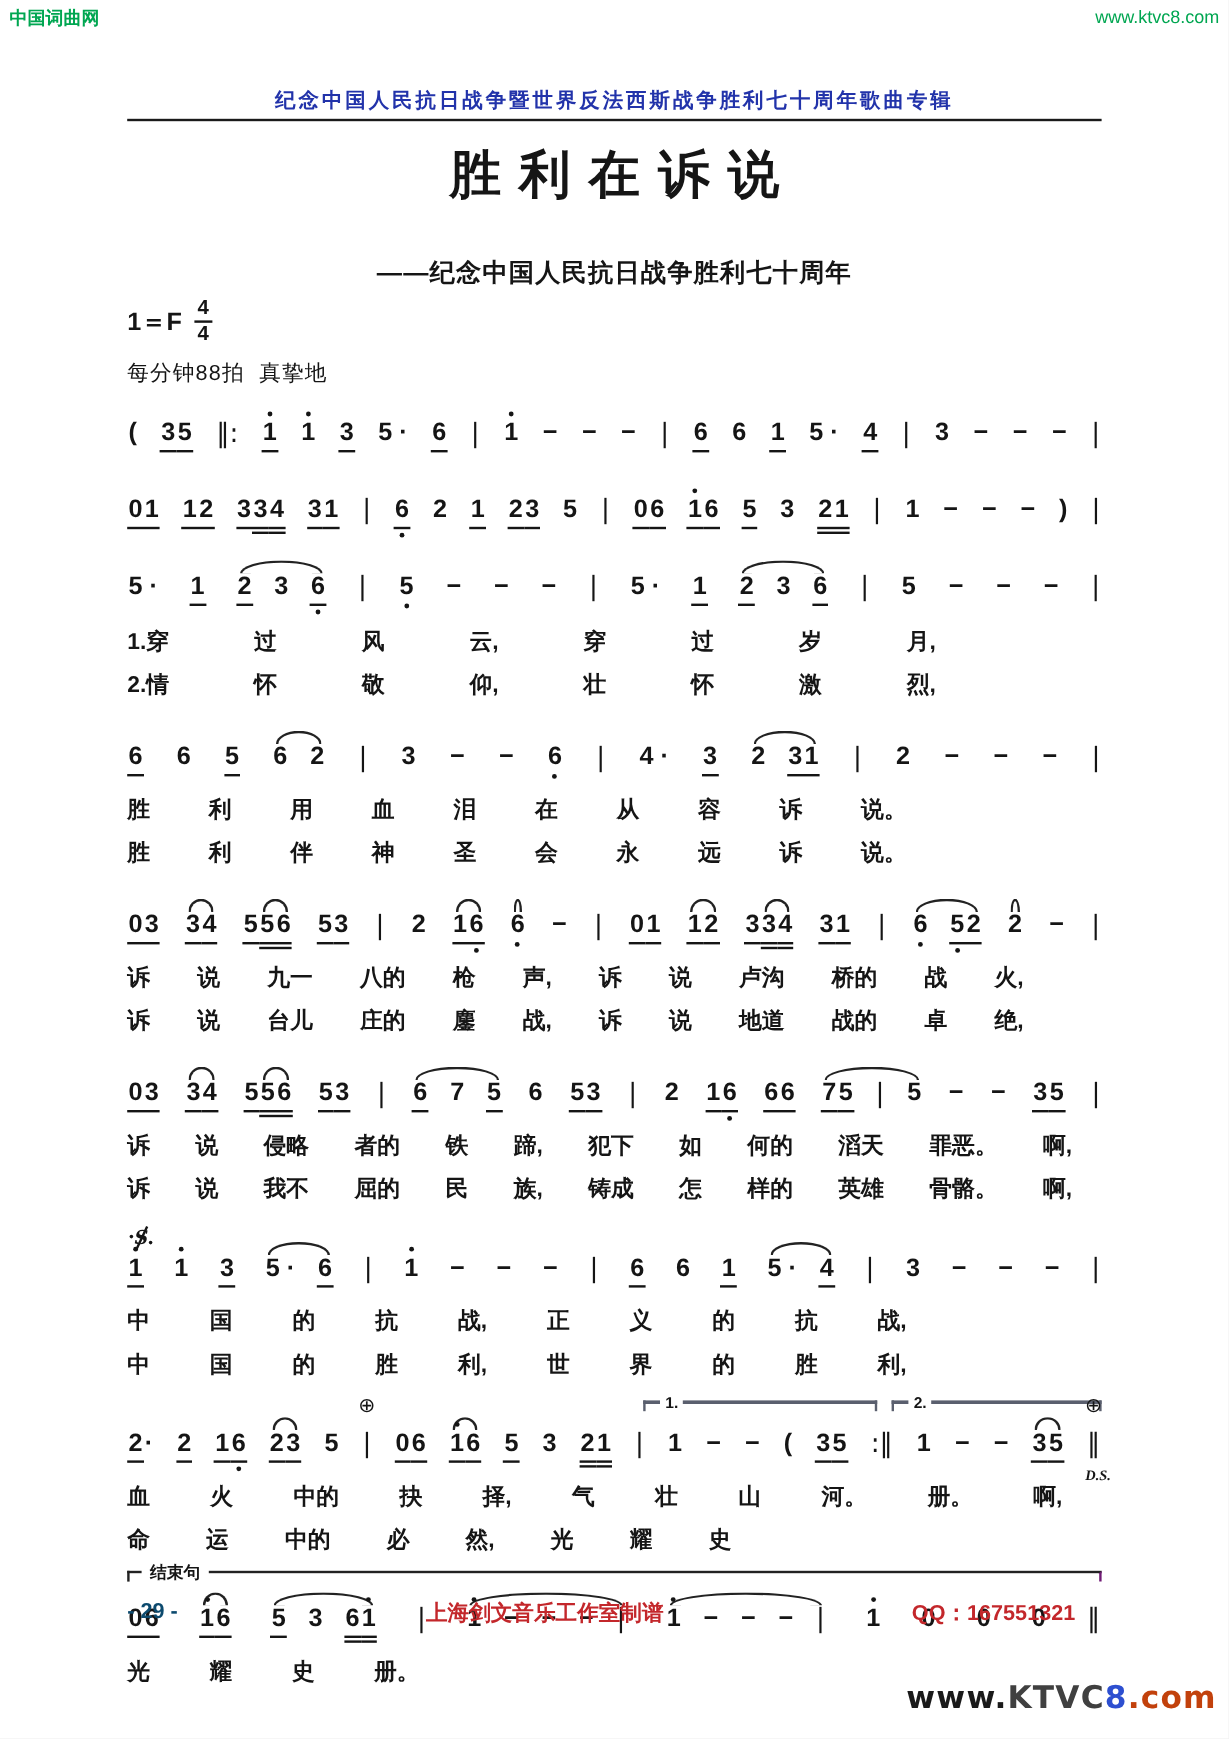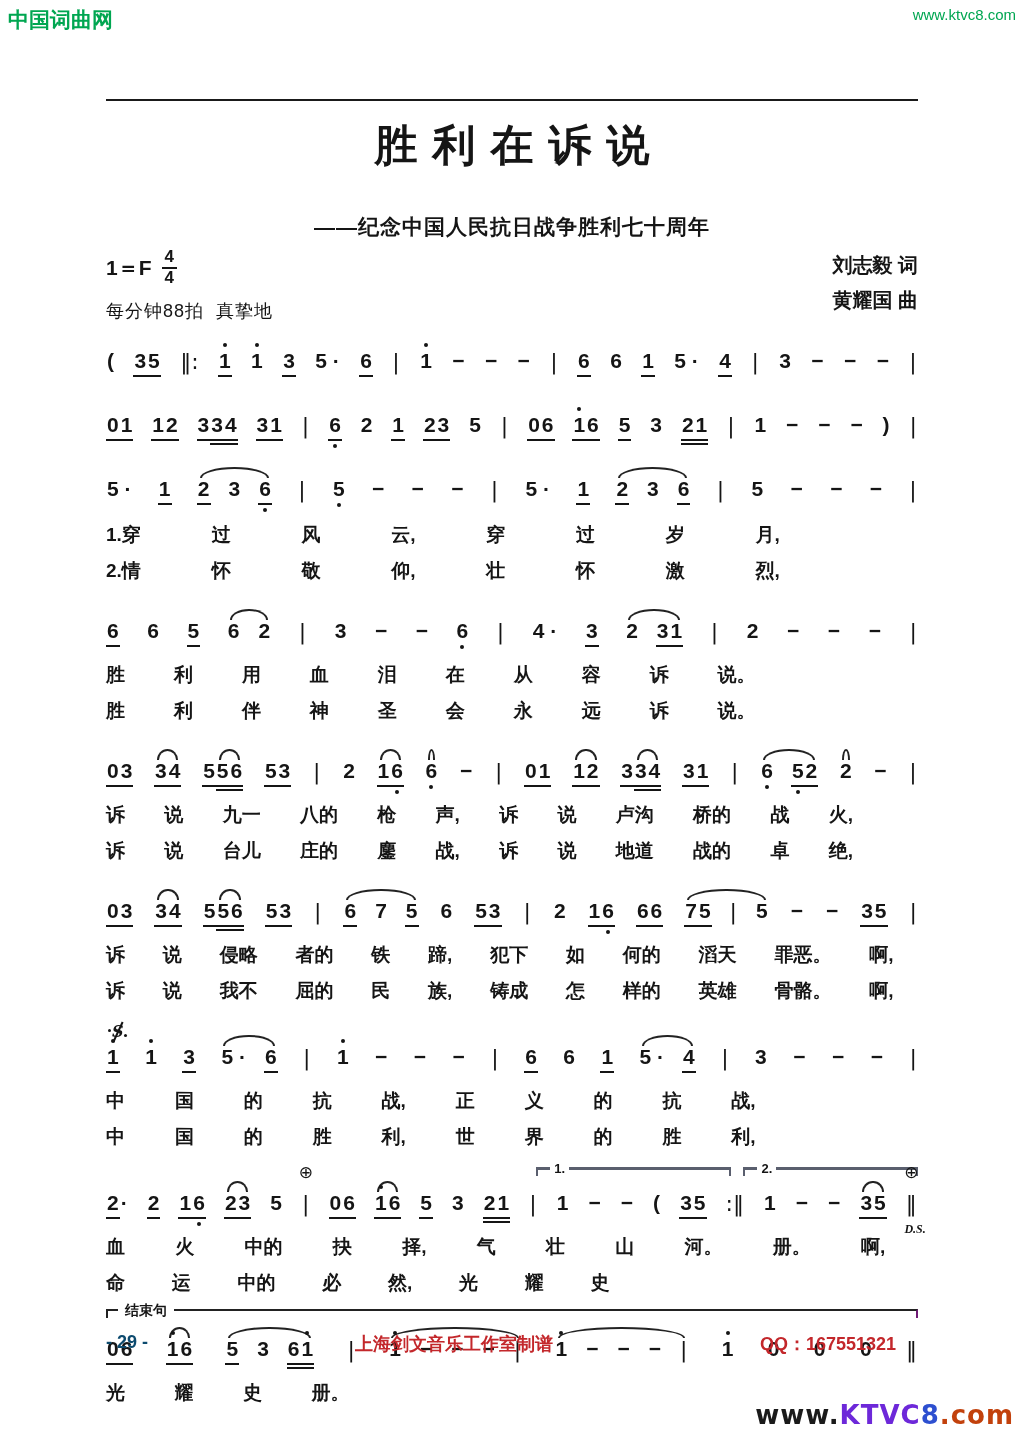--- a/index.html
+++ b/index.html
@@ -2,21 +2,21 @@
 <html style="--green: #00a651; --blue: #2233aa; --red: #c3272b;"><head>
 <meta charset="utf-8">
 <style>
   * { margin:0; padding:0; box-sizing:border-box; }
   html,body { background:#e8e8e8; }
   .page { position:relative; width:1024px; height:1449px; background:#ffffff;
           font-family:"Liberation Sans", sans-serif; color:#151515; overflow:hidden; margin:0 auto; }
 
   
   .topbar { position:absolute; top:6px; left:8px; width:1008px; display:flex; justify-content:space-between; }
-  .site   { color:var(--green,#00a651); font-weight:700; font-size:21px; }
+  .site   { color:var(--green,#00a651); font-weight:700; font-size:15px; }
   .url    { color:var(--green,#00a651); font-weight:400; font-size:15px; }
 
   
   .album  { position:absolute; top:72px; left:0; width:100%; text-align:center;
             color:var(--blue,#2233aa); font-weight:700; font-size:17px; letter-spacing:2.5px; }
   .rule   { position:absolute; top:99px; left:106px; width:812px; border-top:2px solid #1a1a1a; }
   .title  { position:absolute; top:117px; left:0; width:100%; text-align:center;
             font-size:43px; font-weight:700; letter-spacing:15px; text-indent:15px; }
   .subtitle { position:absolute; top:213px; left:0; width:100%; text-align:center;
             font-size:21px; font-weight:700; letter-spacing:1px; }
@@ -80,41 +80,38 @@
 </style>
 </head>
 <body>
 
 <div class="page">
   <div class="topbar">
     <span class="site">中国词曲网</span>
     <span class="url">www.ktvc8.com</span>
   </div>
 
+  <div class="album">纪念中国人民抗日战争暨世界反法西斯战争胜利七十周年歌曲专辑</div>
   <div class="rule"></div>
 
   <h1 class="title">胜利在诉说</h1>
   <div class="subtitle">——纪念中国人民抗日战争胜利七十周年</div>
 
   <div class="meta">
     <div class="meta-left">
       <div class="keysig">
         <span>1＝F</span>
         <span class="frac">
           <span class="ft">4</span>
           <span class="fb">4</span>
         </span>
       </div>
       <div class="tempo">
         <span>每分钟88拍</span>&nbsp;&nbsp;<span>真挚地</span>
       </div>
-    </div>
-    <div class="meta-right">
-      <div>刘志毅  词</div>
-      <div>黄耀国  曲</div>
     </div>
   </div>
 
   <div id="score">
       <div class="system sp-sm">
         <div class="notes">
           <span class="note">(</span>
           <span class="cluster">
             <span class="note u1">3</span>
             <span class="note u1">5</span>
@@ -692,14 +689,14 @@
         </div>
       </div>
     </div>
 
   <div class="pub">
     <span class="pagenum">- 29 -</span>
     <span>上海剑文音乐工作室制谱</span>
     <span>QQ：167551321</span>
   </div>
 
-  <div class="logo"><span style="color: rgb(26, 26, 26);">www.</span><span style="color: #6d28d9;">KTVC</span><span style="color: rgb(45, 79, 208);">8</span><span style="color: #c2410c;">.com</span></div>
+  <div class="logo"><span style="color: rgb(26, 26, 26);">www.</span><span style="color: #404040;">KTVC</span><span style="color: rgb(45, 79, 208);">8</span><span style="color: #c2410c;">.com</span></div>
 </div>
 
 </body></html>

